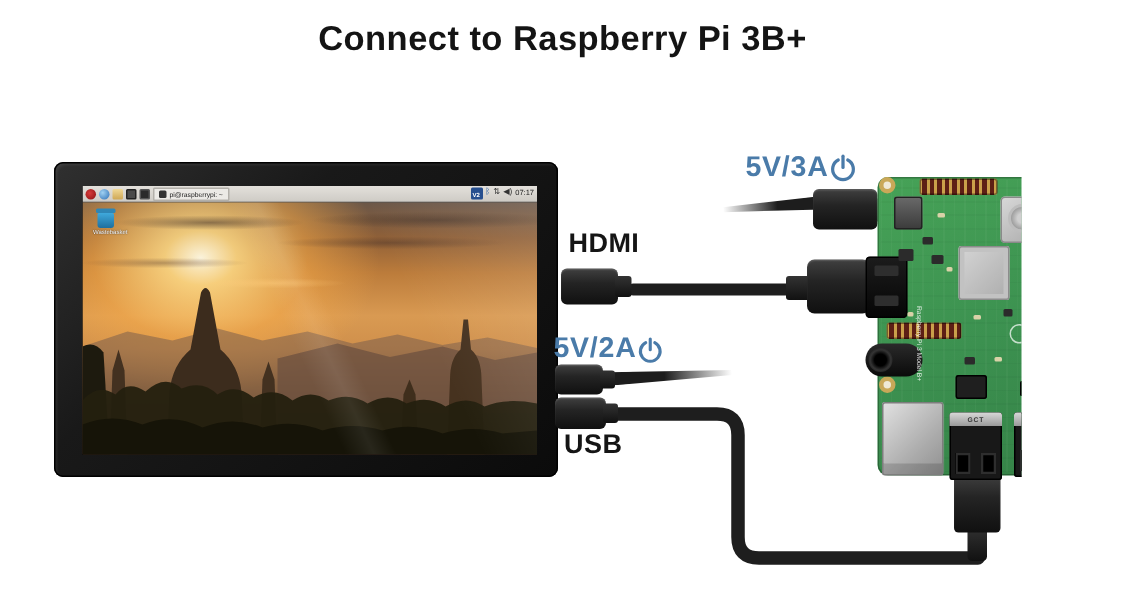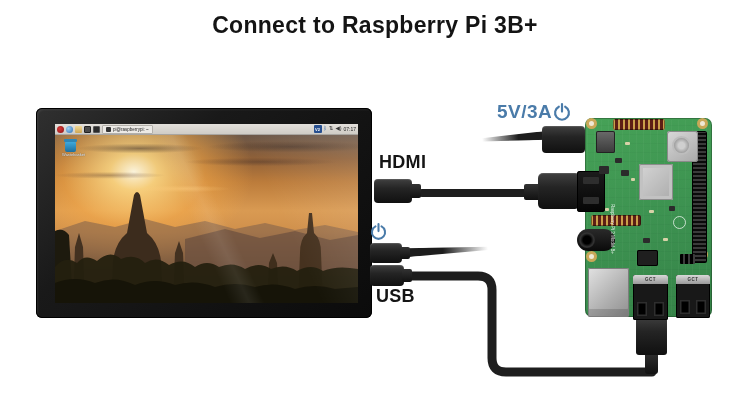--- a/index.html
+++ b/index.html
@@ -1,16 +1,16 @@
 <!DOCTYPE html>
 <html style="--accent-blue: #4a7ba9; --pcb-green: #3f9750; --cable-black: #1e1e1e; --label-black: #151515;"><head>
 <meta charset="utf-8">
 <style>
   html,body{margin:0;padding:0;background:#fff;}
-  .stage{position:relative;width:750px;height:404px;background:#ffffff;overflow:hidden;
+  .stage{position:relative;width:681px;height:404px;background:#ffffff;overflow:hidden;
          font-family:"Liberation Sans",sans-serif;}
   .abs{position:absolute;}
 
   
   .page-title{position:absolute;left:0;top:12px;width:750px;text-align:center;
     font-size:23px;font-weight:bold;color:#141414;letter-spacing:.3px;}
 
   
   .monitor{position:absolute;left:36px;top:108px;width:336px;height:210px;
     background:linear-gradient(135deg,#303030 0%,#191919 35%,#0b0b0b 100%);
@@ -182,20 +182,21 @@
   </div>
 
   <div class="lbl-black" style="left:379px;top:152px;">HDMI</div>
   <div class="abs cable-bar" style="left:418px;top:189px;width:114px;height:8px;"></div>
   <div class="abs plug" style="left:374px;top:179px;width:38px;height:24px;"></div>
   <div class="abs neck" style="left:410px;top:184px;width:11px;height:14px;"></div>
   <div class="abs neck" style="left:524px;top:184px;width:16px;height:16px;"></div>
   <div class="abs plug" style="left:538px;top:173px;width:42px;height:36px;border-radius:5px;"></div>
 
   <div class="lbl-blue" style="left:369px;top:222px;">
+    <span>5V/2A</span>
     <svg class="pwr" style="width:19px;height:19px;" viewBox="0 0 24 24">
       <path d="M8.2 5.6 A 8.3 8.3 0 1 0 15.8 5.6" fill="none" stroke="currentColor" stroke-width="2.6" stroke-linecap="round"></path>
       <line x1="12" y1="2.5" x2="12" y2="11.5" stroke="currentColor" stroke-width="2.6" stroke-linecap="round"></line>
     </svg>
   </div>
   <div class="fadecable-r" style="left:406px;top:246px;width:82px;transform:rotate(-3deg);"></div>
   <div class="abs plug" style="left:370px;top:243px;width:32px;height:20px;"></div>
   <div class="abs neck" style="left:400px;top:247px;width:10px;height:12px;"></div>
 
   <svg class="abs" style="left:400px;top:258px;" width="290" height="130" viewBox="0 0 290 130">

